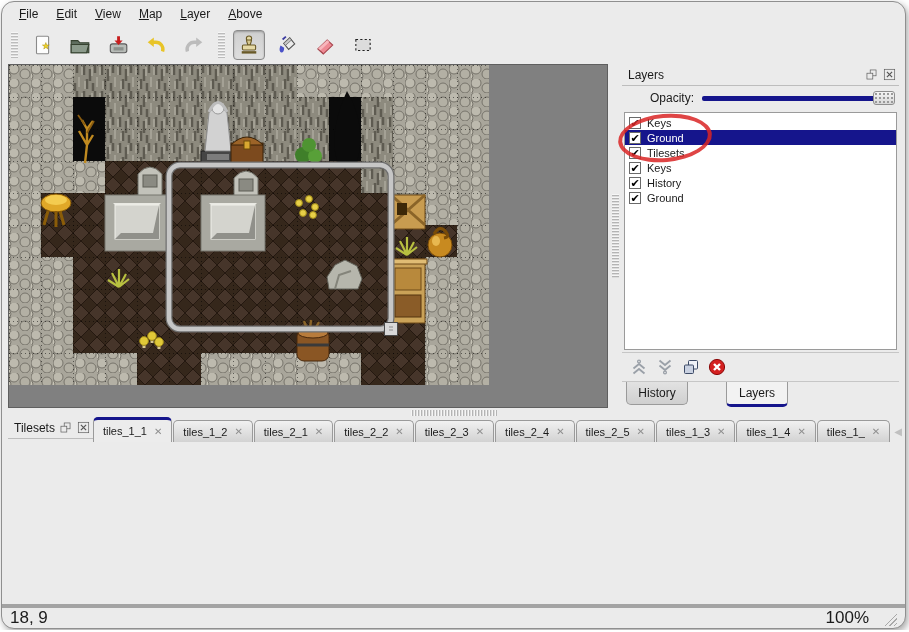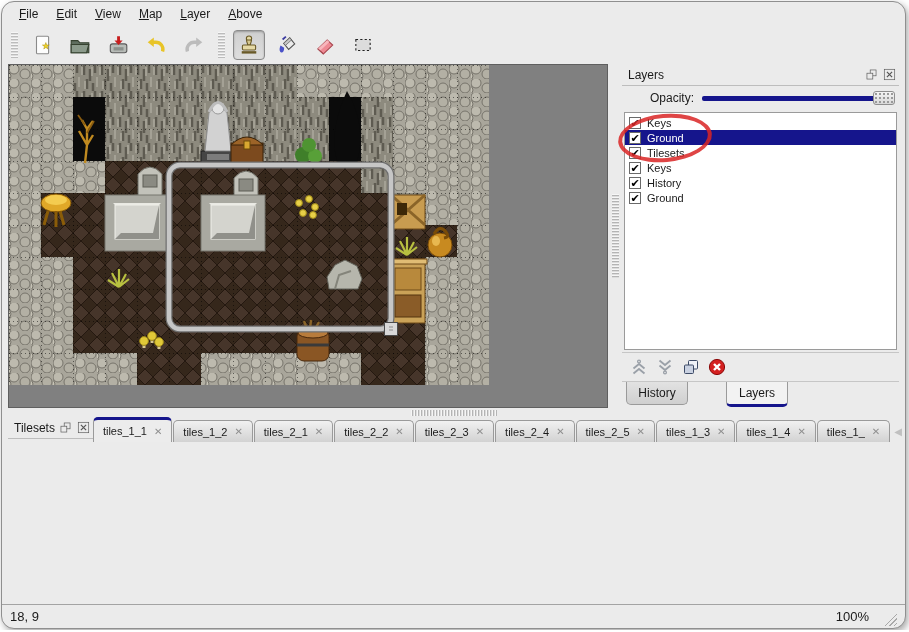--- a/index.html
+++ b/index.html
@@ -83,22 +83,22 @@
   .tile{ width:32px; height:32px; margin-right:1px; flex:none; }
   .vscroll{ position:absolute; right:0; top:0; bottom:0; width:16px; border-left:1px solid #b0b0b0;
     background:#d4d8dc; display:flex; flex-direction:column; }
   .varrow{ height:15px; background:linear-gradient(#fafafa,#d0d0d0); border:1px solid #9a9a9a;
     display:flex; align-items:center; justify-content:center; font-size:8px; color:#111; flex:none; }
   .vthumb{ height:56px; margin:1px; background:linear-gradient(90deg,#f2f2f2,#d6d6d6); border:1px solid #9a9a9a;
     border-radius:2px; display:flex; flex-direction:column; align-items:center; justify-content:center; gap:2px; }
   .vthumb i{ display:block; width:8px; height:1px; background:#9a9a9a; }
   .vtrack-rest{ flex:1; background:#b8bcc2; margin:0 1px; }
   
-  .statusbar{ height:24px; border-top:1px solid #a3a3a3; display:flex; align-items:center;
-    padding:0 8px; font-size:13px; flex:none; }
+  .statusbar{ height:24px; border-top:4px solid #a3a3a3; display:flex; align-items:center;
+    padding:0 8px; font-size:17px; flex:none; }
   .statusbar .coords{ flex:1; }
   .statusbar .zoom{ margin-right:14px; }
   .grip{ }
   .resize-grip{ width:14px; height:14px; align-self:flex-end; margin-bottom:2px;
     background:repeating-linear-gradient(135deg,transparent 0 2px,#a8a8a8 2px 3px);
     clip-path:polygon(100% 0,100% 100%,0 100%); }
   
   .red-circle{ position:absolute; left:616px; top:112px; width:94px; height:48px;
     border:4px solid var(--ann,#d92525); border-radius:50%; transform:rotate(-5deg);
     opacity:.85; pointer-events:none; z-index:50; }

